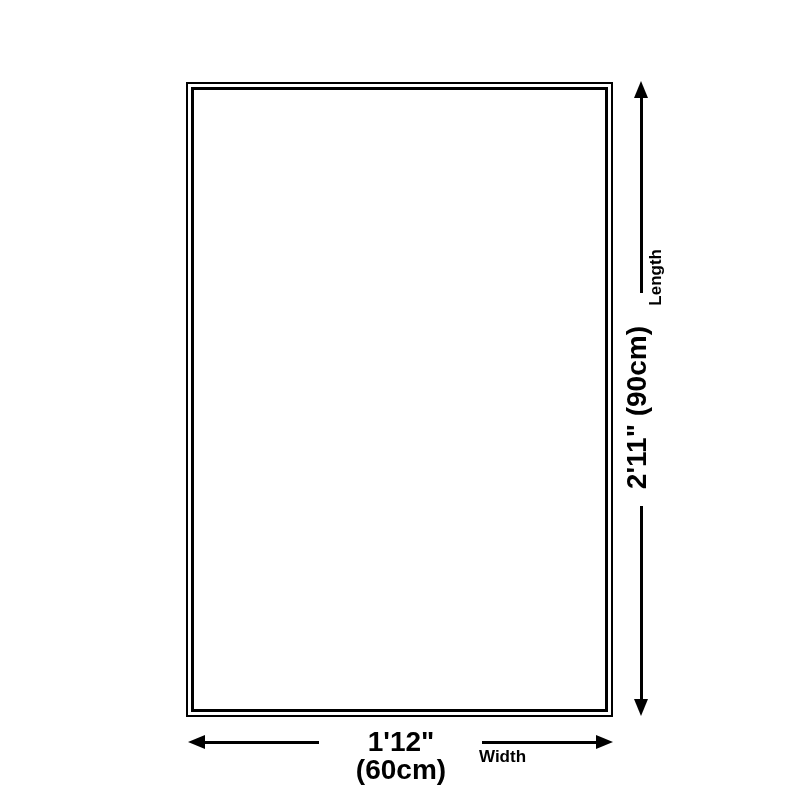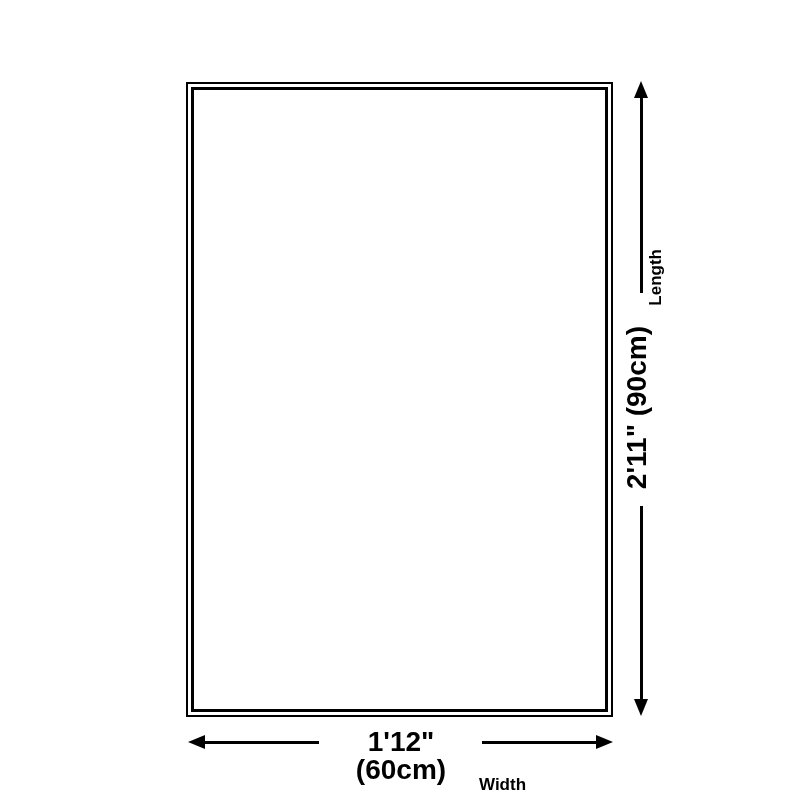--- a/index.html
+++ b/index.html
@@ -118,21 +118,20 @@
   }
   .width-value {
     left: 320px;
     top: 728px;
     width: 162px;
     text-align: center;
   }
   .width-label {
     left: 479px;
     top: 748px;
-    margin-top: 28px;
   }
 </style>
 </head>
 <body>
 
 <div class="stage">
 
   <div class="rug-outer">
     <div class="rug-inner"></div>
   </div>

